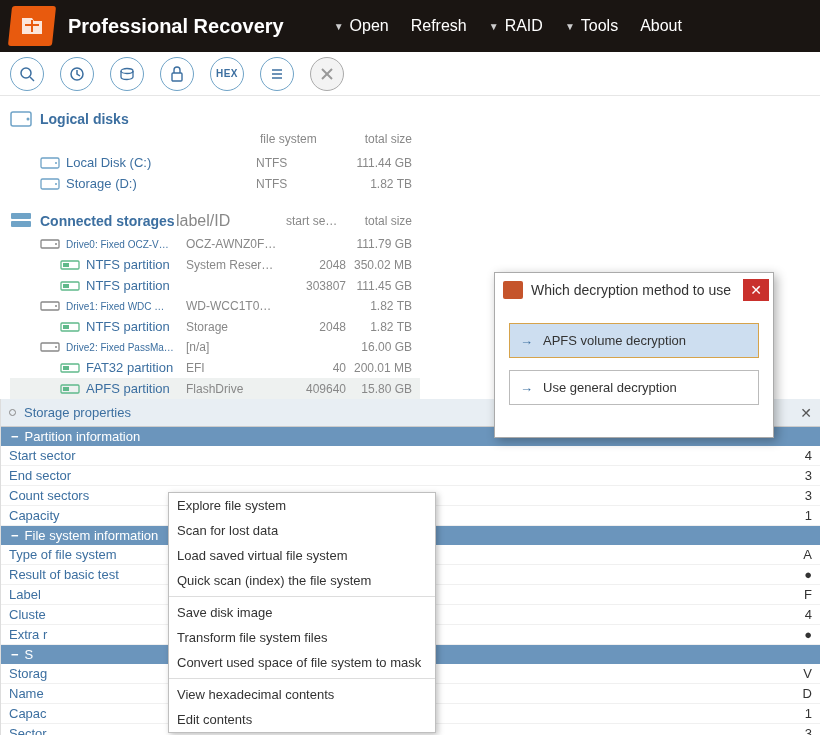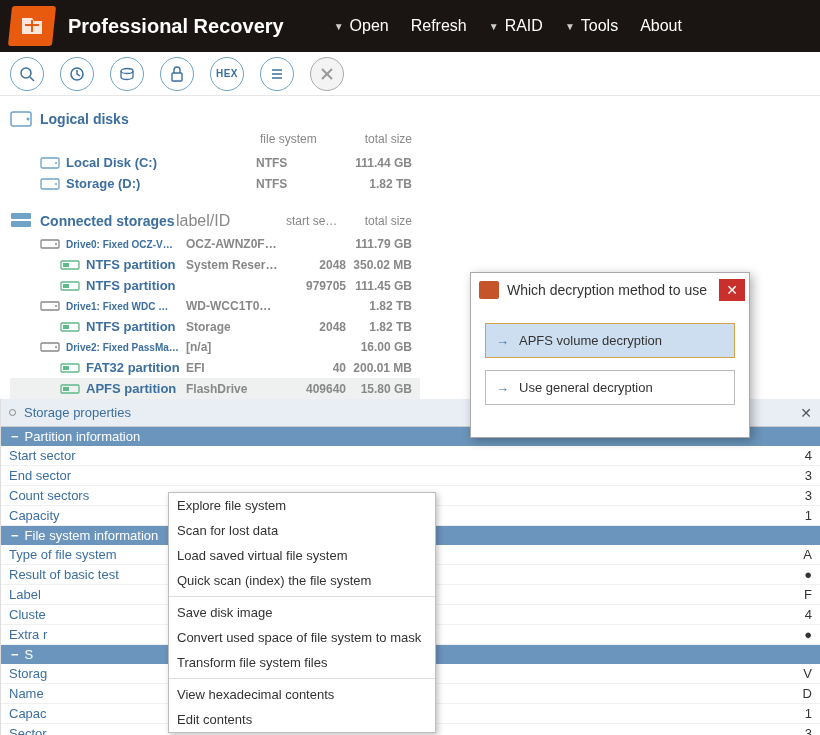--- a/index.html
+++ b/index.html
@@ -23,21 +23,21 @@
   
   .main { display: flex; height: calc(735px - 52px - 44px); flex-direction: column; }
   .left { width: 420px; padding: 10px 0 0 10px; position: relative; }
   .right { flex: 1; border-left: 1px solid #ddd; }
 
   
   .section-head { display: flex; align-items: center; font-weight: 600; color: #3c6fa0; font-size: 14px; gap: 8px; padding: 4px 0; }
   .section-head .big-icon { width: 22px; height: 18px; }
   .col-head { display: flex; color: #888; font-size: 12px; padding-left: 30px; margin-bottom:6px; }
   .col-head .c1 { flex: 1; } .col-head .c2 { width: 90px; } .col-head .c3 { width: 70px; text-align:right; padding-right:8px; }
-  .row { display: flex; align-items: center; padding: 3px 0 3px 4px; font-size: 13px; font-weight: bold; }
+  .row { display: flex; align-items: center; padding: 3px 0 3px 4px; font-size: 13px; }
   .row .indent { width: 26px; } .row .indent2 { width: 46px; }
   .row .ricon { width: 20px; height: 14px; margin-right:6px; }
   .row .name { flex:1; color:#3c6fa0; }
   .row .c2 { width: 90px; color:#888; font-size:12px; }
   .row .c3 { width: 74px; color:#888; font-size:12px; text-align:right; padding-right:8px;}
   .row.drive .name { color:#3c6fa0; font-size:10px;}
   .row.partition .name { color:#3c6fa0; }
   .row.selected { background:#eef1f0; }
   .spacer { height: 14px; }
 
@@ -57,21 +57,21 @@
   .tab-strip .dot { width:7px;height:7px;border:1px solid #888;border-radius:50%; margin-right:8px;}
   .tab-strip .ttl { color:#3c6fa0; flex:1; }
   .tab-strip .close { color:#555; cursor:pointer; font-size:14px;}
   .group-head { background:#6b95bc; color:#fff; padding:2px 10px; font-size:13px; display:flex; align-items:center; gap:6px; }
   .group-head .minus { font-weight:bold; }
   .prop-row { display:flex; padding:2px 8px; font-size:13px; color:#3c6fa0; border-bottom:1px solid #f0f0f0; }
   .prop-row .k { flex:1; }
   .prop-row .v { width: 12px; text-align:right; color:#333; }
 
   
-  .dialog { position:absolute; top:272px; left:470px; width:280px; background:#fff; border:1px solid #aaa; box-shadow:3px 3px 10px rgba(0,0,0,0.3); z-index:30; }
+  .dialog { position:absolute; top:272px; left:494px; width:280px; background:#fff; border:1px solid #aaa; box-shadow:3px 3px 10px rgba(0,0,0,0.3); z-index:30; }
   .dlg-head { display:flex; align-items:center; padding:6px 4px 8px 8px; }
   .dlg-head .dicon { width:20px;height:18px; background:#c5542b; border-radius:2px; margin-right:8px; }
   .dlg-head .dtitle { flex:1; font-size:14px; color:#333; }
   .dlg-head .dclose { width:26px;height:22px;background:#c9302c;color:#fff;display:flex;align-items:center;justify-content:center;font-size:14px;cursor:pointer; }
   .dlg-body { padding: 14px 14px 20px 14px; }
   .dlg-btn { border:1px solid #bbb; padding:9px 10px; display:flex; align-items:center; gap:10px; font-size:13px; margin-bottom:12px; cursor:pointer; }
   .dlg-btn.primary { background:#cddef0; border:1px solid #d6a34b; }
   .dlg-btn .arrow { color:#3c6fa0; font-weight:bold; }
 </style>
 </head>
@@ -223,21 +223,21 @@
       <span class="c3">350.02 MB</span>
         </div>
         <div class="row partition">
           <span class="indent2"></span>
       <svg class="ricon" viewBox="0 0 20 14">
             <rect x="1" y="3" width="18" height="8" rx="1" fill="none" stroke="#5fb98a" stroke-width="1.3"></rect>
             <rect x="3" y="5" width="6" height="4" fill="#5fb98a"></rect>
           </svg>
       <span class="name">NTFS partition</span>
       <span class="c2" style="width:110px"></span>
-      <span class="c2" style="width:50px;text-align:right">979705</span>
+      <span class="c2" style="width:50px;text-align:right">303807</span>
       <span class="c3">111.45 GB</span>
         </div>
         <div class="row drive">
           <span class="indent"></span>
     <svg class="ricon" viewBox="0 0 20 14">
             <rect x="1" y="3" width="18" height="8" rx="1" fill="none" stroke="#888" stroke-width="1.3"></rect>
             <circle cx="16" cy="7" r="1" fill="#888"></circle>
           </svg>
     <span class="name">Drive1: Fixed WDC …</span>
     <span class="c2" style="width:110px">WD-WCC1T0…</span>
@@ -290,22 +290,22 @@
         </div>
       </div>
 
     <div class="ctx-menu" id="ctx-menu">
         <div class="ctx-item">Explore file system</div>
         <div class="ctx-item">Scan for lost data</div>
         <div class="ctx-item">Load saved virtual file system</div>
         <div class="ctx-item">Quick scan (index) the file system</div>
         <div class="ctx-sep"></div>
         <div class="ctx-item">Save disk image</div>
+        <div class="ctx-item">Transform file system files</div>
         <div class="ctx-item">Convert used space of file system to mask</div>
-        <div class="ctx-item">Transform file system files</div>
         <div class="ctx-sep"></div>
         <div class="ctx-item">View hexadecimal contents</div>
         <div class="ctx-item">Edit contents</div>
       </div>
   </div>
 
   <div class="right">
     <div class="tab-strip">
       <span class="dot"></span>
       <span class="ttl">Storage properties</span>

